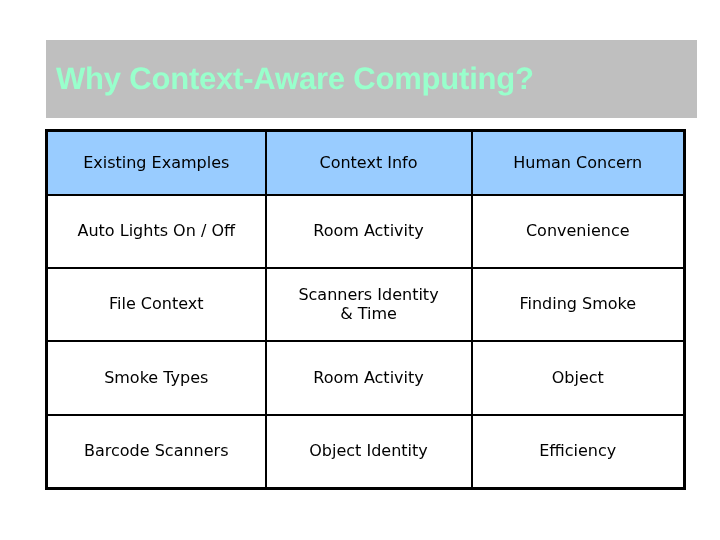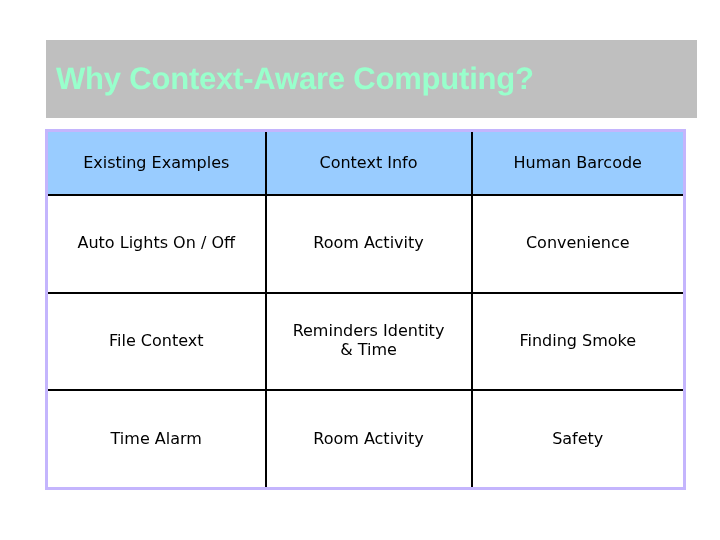--- a/index.html
+++ b/index.html
@@ -53,21 +53,21 @@
 
   
   #context-table {
     position: absolute;
     left: 45px;
     top: 129px;
     width: 638px;
     height: 361px;
     border-collapse: collapse;
     table-layout: fixed;
-    border: 3px solid #c4b5fd;
+    border: 3px solid #000000;
     background: #ffffff;
   }
 
   #context-table col.c1 { width: 219px; }
   #context-table col.c2 { width: 206px; }
   #context-table col.c3 { width: 213px; }
 
   #context-table th,
   #context-table td {
     border: 2px solid #000000;
@@ -105,48 +105,55 @@
   <table id="context-table">
     <colgroup>
       <col class="c1">
       <col class="c2">
       <col class="c3">
     </colgroup>
     <thead>
       <tr>
         <th>Existing Examples</th>
         <th>Context Info</th>
-        <th>Human Barcode</th>
+        <th>Human Concern</th>
       </tr>
     </thead>
     <tbody>
 
       <tr>
         <td>Auto Lights On / Off</td>
         <td>
           <span class="cell-line">Room Activity</span>
         </td>
         <td>Convenience</td>
       </tr>
 
       <tr>
         <td>File Context</td>
         <td>
-          <span class="cell-line">Reminders Identity</span>
+          <span class="cell-line">Scanners Identity</span>
           <span class="cell-line">&amp; Time</span>
         </td>
         <td>Finding Smoke</td>
       </tr>
 
 
       <tr>
-        <td>Time Alarm</td>
+        <td>Smoke Types</td>
         <td>
           <span class="cell-line">Room Activity</span>
         </td>
-        <td>Safety</td>
+        <td>Object</td>
       </tr>
 
+      <tr>
+        <td>Barcode Scanners</td>
+        <td>
+          <span class="cell-line">Object Identity</span>
+        </td>
+        <td>Efficiency</td>
+      </tr>
 
     </tbody>
   </table>
 
 </div>
 
 </body></html>

